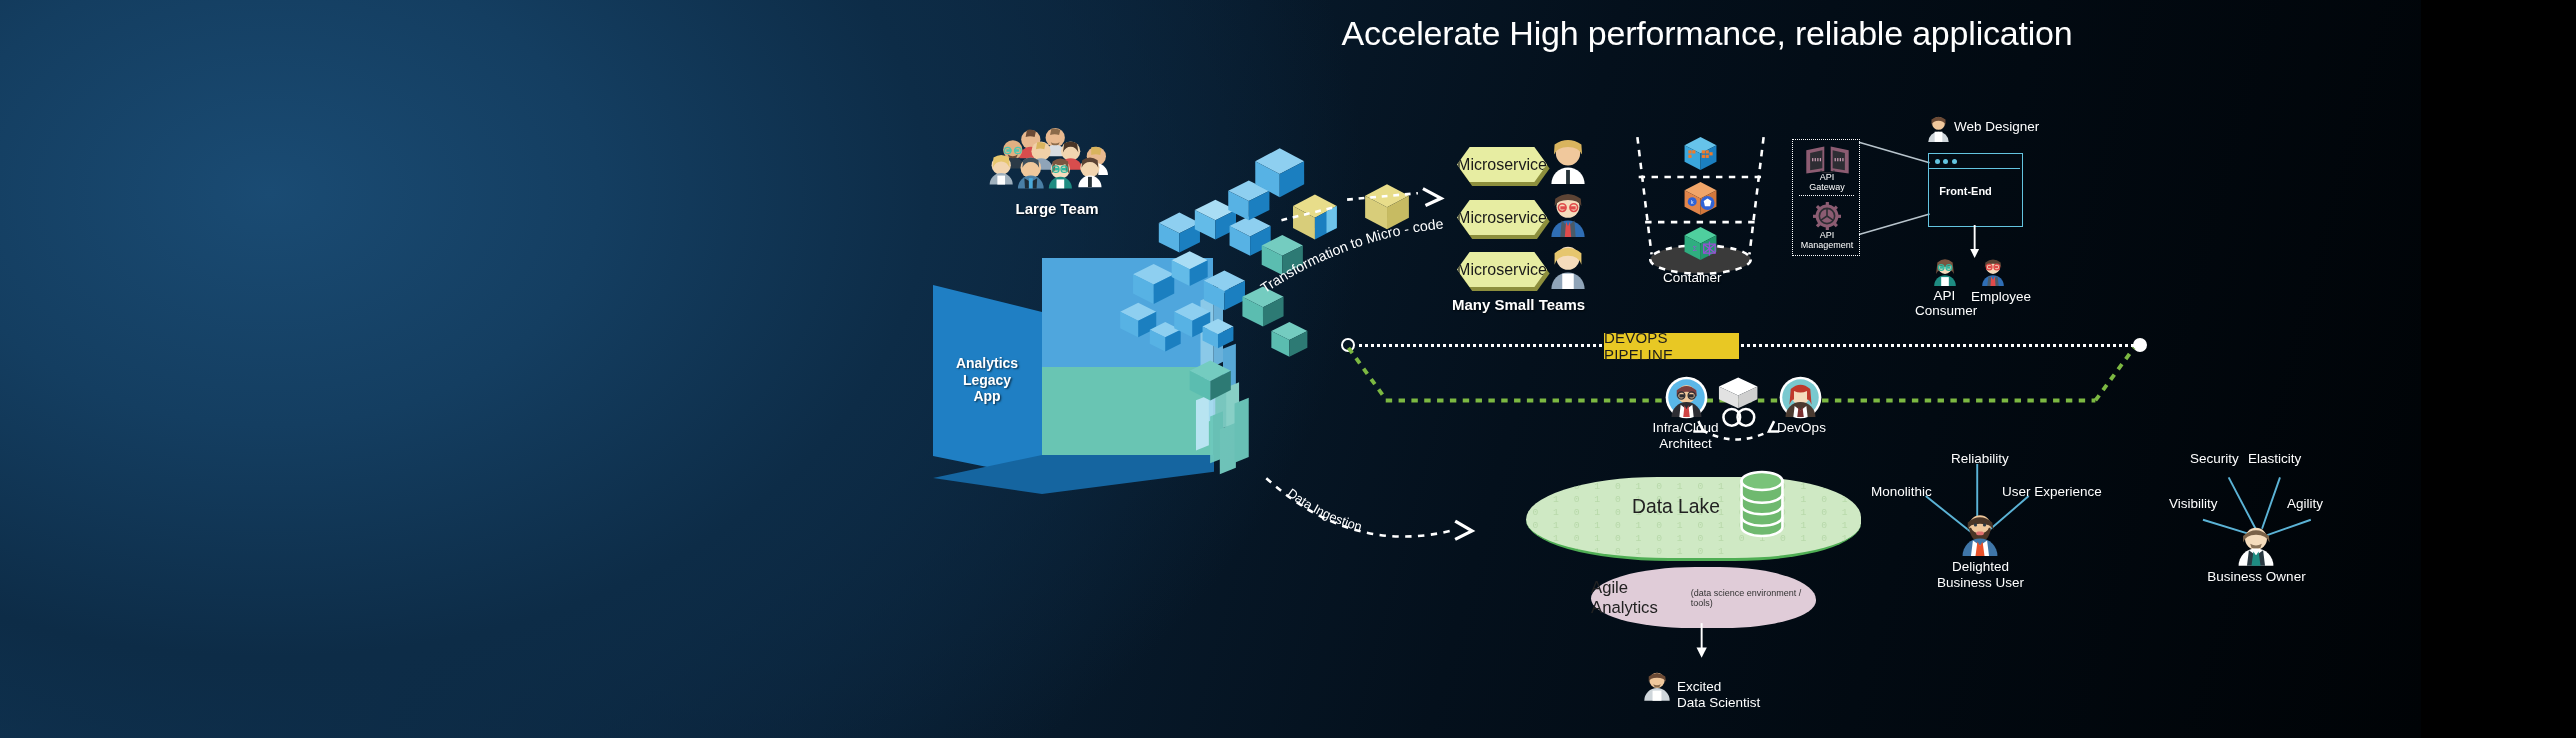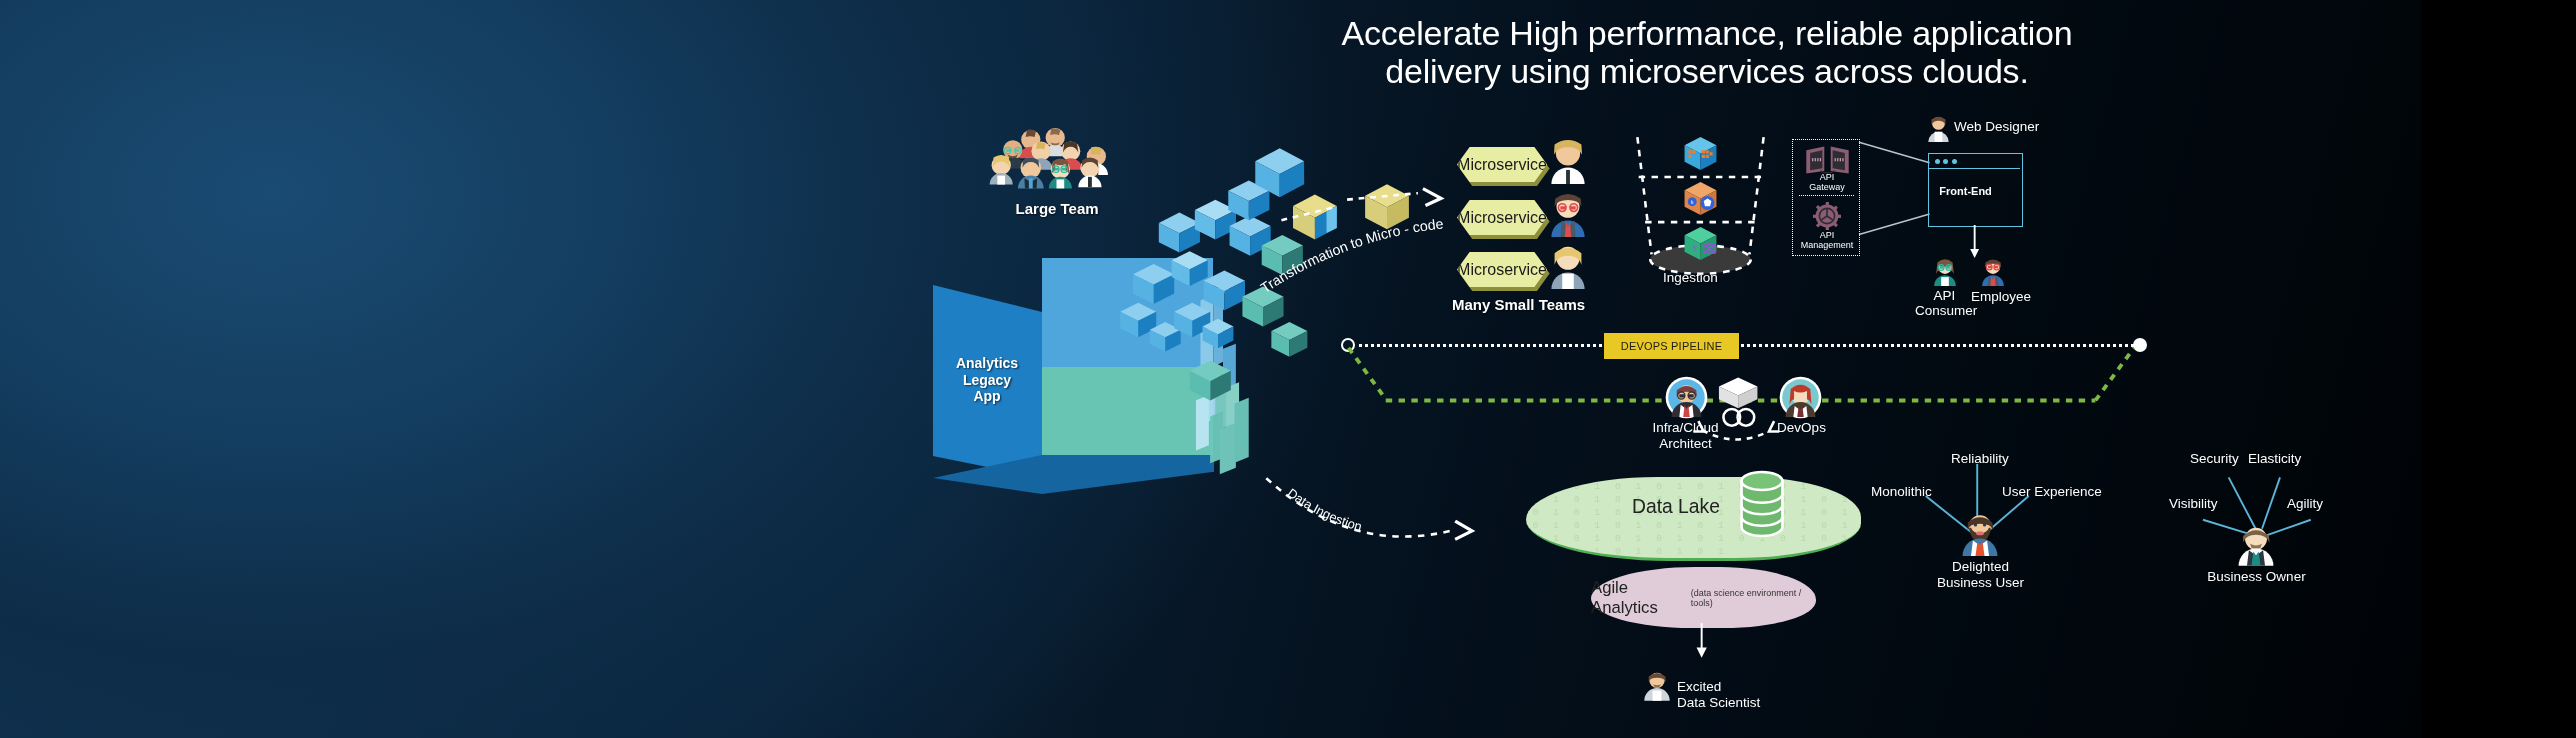--- a/index.html
+++ b/index.html
@@ -93,21 +93,21 @@
   }
   #fe-bar {
     position:absolute; left:0; top:0; width: 91px; height: 15px;
     border-bottom: 1.9px solid #63c4e0;
   }
   .fe-dot { position:absolute; top:5.2px; width:5.2px; height:5.2px; border-radius:50%; background:#63c4e0; }
 
   
   #pipeline-banner {
     position:absolute; left:1604px; top:333px; width: 135px; height: 26px;
-    background:#e8c824; color:#1c1c1c; font-size:11px;
+    background:#e8c824; color:#1c1c1c; font-size:15px;
     display:flex; align-items:center; justify-content:center; letter-spacing:0.2px;
   }
   .dotline-w { position:absolute; height:0; border-top: 3.9px dotted #ffffff; }
   .endnode {
     position:absolute; width: 14px; height:14px; border-radius:50%;
     border: 2.6px solid #fff; background: transparent;
   }
   .endnode.filled { background:#fff; border-color:#fff; }
 
   
@@ -132,21 +132,20 @@
 
   svg { display:block; overflow: visible; }
 </style>
 </head>
 <body>
 
 <div id="stage">
 
   <div id="title">
     <div>Accelerate High performance, reliable application</div>
-    <div>delivery using microservices across clouds.</div>
   </div>
 
   <div id="team">
     <svg width="137" height="72" viewBox="0 0 212 112">
 
       <g>
         <circle cx="66" cy="18" r="15" fill="#e8b98f"></circle>
           <path d="M48 47 a18 18 0 0 1 36 0 z" fill="#d84d4d"></path>
         <path d="M60 3 a16 12 0 0 1 14 2 l-2 9 a14 9 0 0 0-14 0 z" fill="#6b4a35"></path>
         <circle cx="104" cy="15" r="15" fill="#e8b98f"></circle>
@@ -423,21 +422,21 @@
     </svg>
 
     <svg style="position:absolute; left:59px; top:93px;" width="37" height="37" viewBox="0 0 58 58">
       <polygon points="4,16 29,3 54,16 29,29" fill="#4fcf9e"></polygon>
       <polygon points="4,16 29,29 29,55 4,42" fill="#2fae80"></polygon>
       <polygon points="54,16 29,29 29,55 54,42" fill="#23996e"></polygon>
       <path d="M34 30 L52 30 L52 44 L34 44 z" fill="none" stroke="#9b4fd8" stroke-width="2"></path>
       <path d="M34 30 L52 44 M52 30 L34 44 M43 26 L43 48" stroke="#9b4fd8" stroke-width="2"></path>
       <text x="17" y="40" font-size="11" fill="#9b4fd8" font-family="Liberation Sans, sans-serif">Σ</text>
     </svg>
-    <div class="lbl mid-label shadowed" style="left:40px; top:138px;">Ingestion</div>
+    <div class="lbl mid-label shadowed" style="left:40px; top:138px;">Container</div>
   </div>
 
   <div id="apipanel">
     <svg style="position:absolute; left:11.6px; top:5.2px;" width="45" height="30" viewBox="0 0 70 46">
       <polygon points="2,8 30,2 30,40 2,44" fill="#8c5c72"></polygon>
       <polygon points="8,12 27,8 27,36 8,39" fill="#2d2d33"></polygon>
       <polygon points="68,8 40,2 40,40 68,44" fill="#8c5c72"></polygon>
       <polygon points="62,12 43,8 43,36 62,39" fill="#2d2d33"></polygon>
       <g fill="#c79ab0">
         <rect x="11" y="20" width="2" height="5"></rect>

